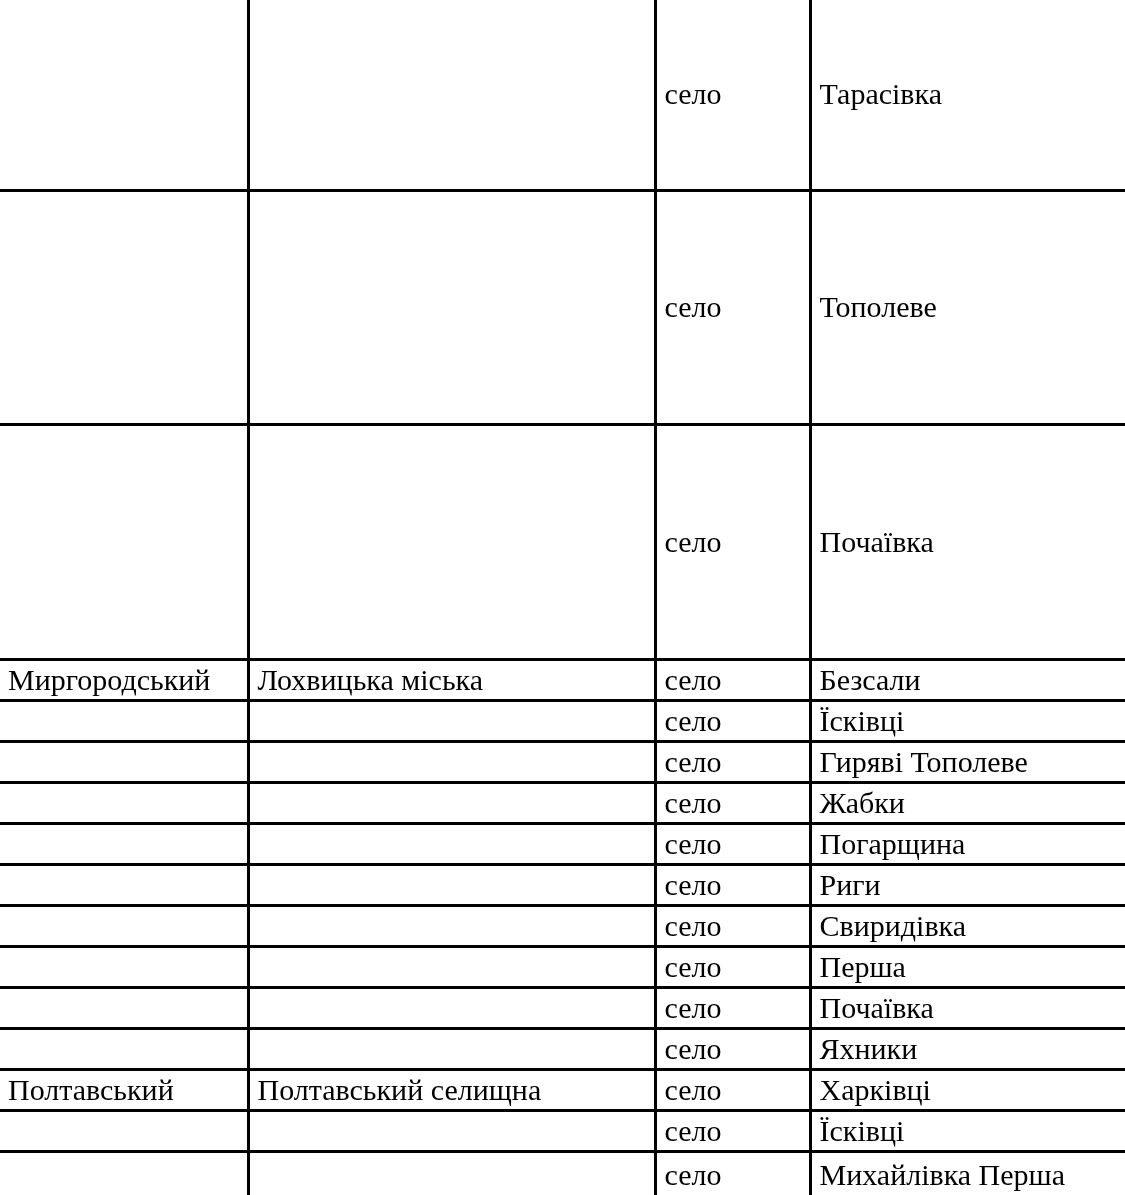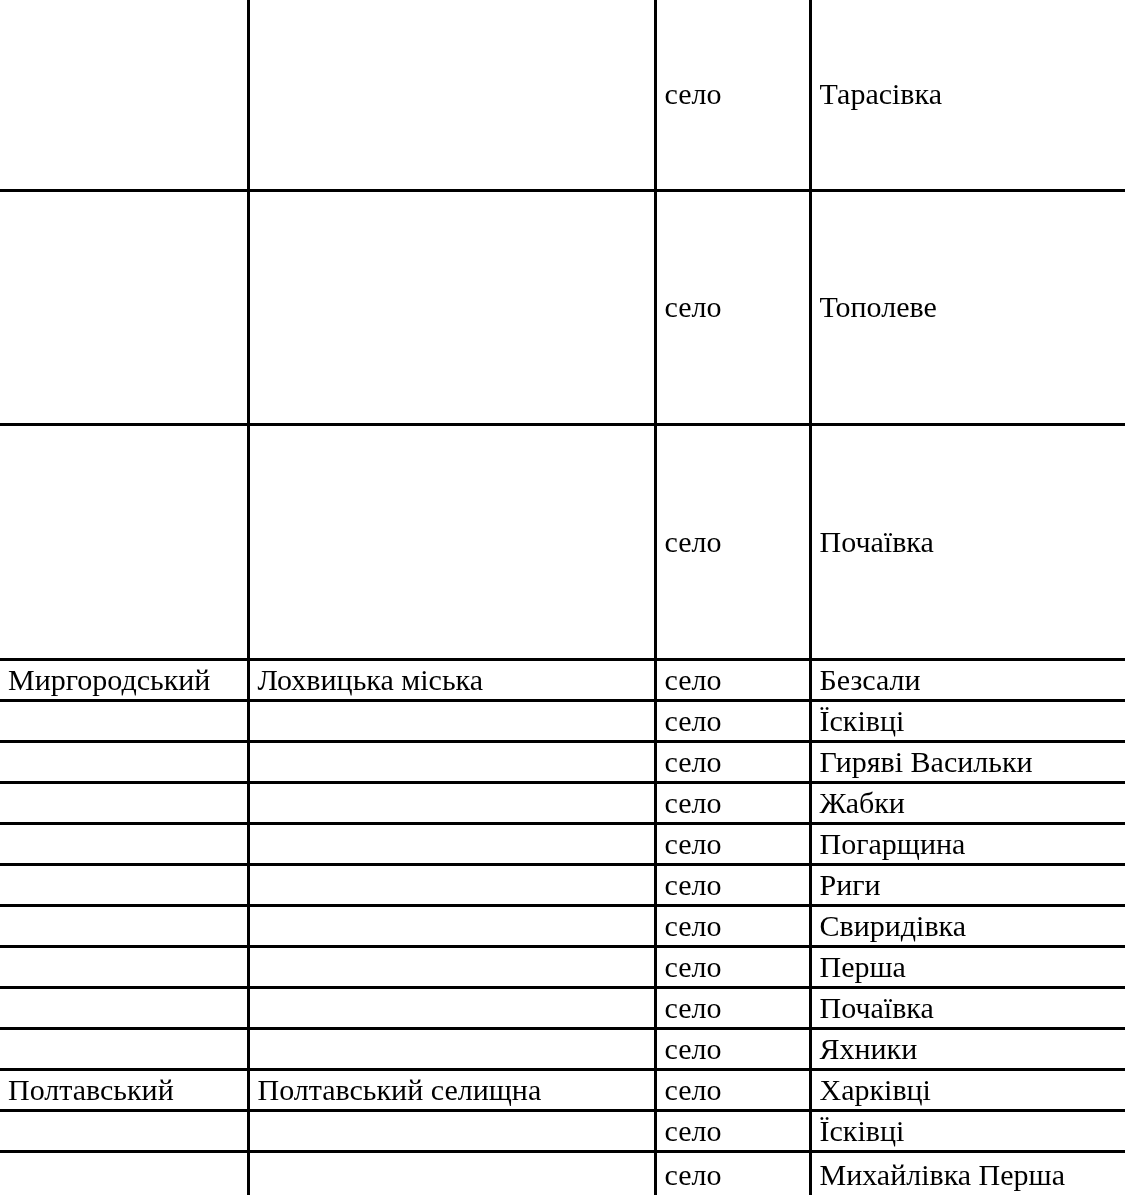--- a/index.html
+++ b/index.html
@@ -77,21 +77,21 @@
       <tr class="rh-s">
         <td></td>
         <td></td>
         <td>село</td>
         <td>Їсківці</td>
       </tr>
       <tr class="rh-s">
         <td></td>
         <td></td>
         <td>село</td>
-        <td>Гиряві Васильки</td>
+        <td>Гиряві Тополеве</td>
       </tr>
       <tr class="rh-s">
         <td></td>
         <td></td>
         <td>село</td>
         <td>Жабки</td>
       </tr>
       <tr class="rh-s">
         <td></td>
         <td></td>

